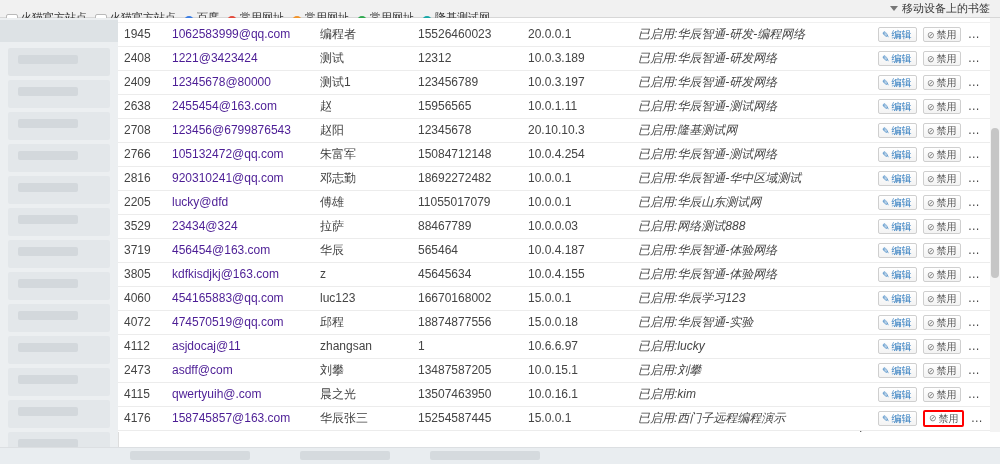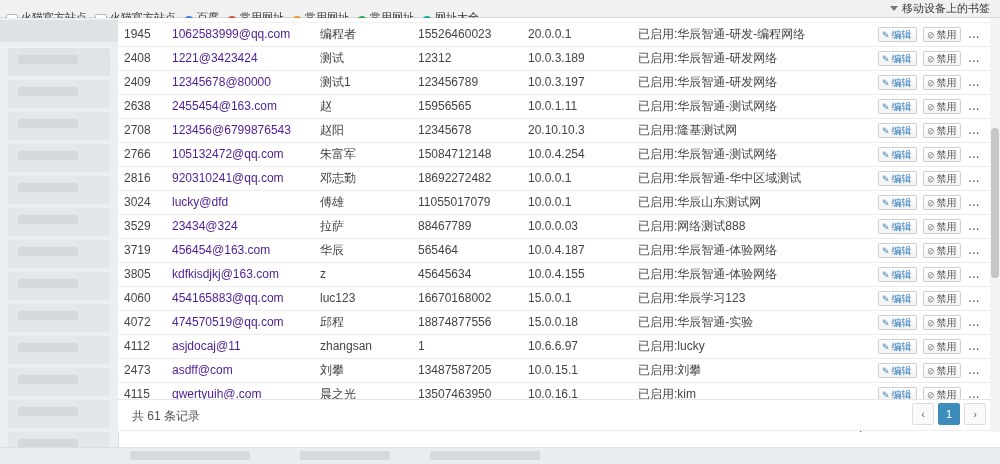--- a/index.html
+++ b/index.html
@@ -143,21 +143,21 @@
     white-space: nowrap;
     overflow: hidden;
     text-overflow: ellipsis;
     line-height: 23px;
   }
   td.cid { color: #444; padding-left: 12px; }
   td.cacc a {
     color: #4c1d95;
     text-decoration: none;
   }
-  td.cremark { color: #444; }
+  td.cremark { color: #444; font-style: italic; }
   td.cops { padding: 0 4px; }
 
   .btn {
     display: inline-block;
     height: 15px;
     line-height: 14px;
     padding: 0 4px 0 3px;
     font-size: 10px;
     border: 1px solid #cfcfcf;
     background: linear-gradient(#ffffff, #f3f3f3);
@@ -307,21 +307,21 @@
   <div class="bm">
     <span class="fav orange"></span>
     <span>常用网址</span>
   </div>
   <div class="bm">
     <span class="fav green"></span>
     <span>常用网址</span>
   </div>
   <div class="bm">
     <span class="fav teal"></span>
-    <span>网址大全</span>
+    <span>隆基测试网</span>
   </div>
   <div class="bm-right">
     <span class="chev"></span>
     <span>移动设备上的书签</span>
   </div>
 </div>
 
 <div class="sidebar">
   <div class="side-header"></div>
   <div class="side-item first">
@@ -473,21 +473,21 @@
           <td>10.0.0.1</td>
           <td class="cremark">已启用:华辰智通-华中区域测试</td>
           <td class="cops">
             <span class="btn edit"><span class="bi">✎</span><span>编辑</span></span>
             <span class="btn disable"><span class="bi">⊘</span><span>禁用</span></span>
             <span class="btn delete"><span class="bi">🗑</span><span>删除</span></span>
           </td>
         </tr>
 
         <tr>
-          <td class="cid">3024</td>
+          <td class="cid">2205</td>
           <td class="cacc"><a href="#">lucky@dfd</a></td>
           <td>傅雄</td>
           <td>11055017079</td>
           <td>10.0.0.1</td>
           <td class="cremark">已启用:华辰山东测试网</td>
           <td class="cops">
             <span class="btn edit"><span class="bi">✎</span><span>编辑</span></span>
             <span class="btn disable"><span class="bi">⊘</span><span>禁用</span></span>
             <span class="btn delete"><span class="bi">🗑</span><span>删除</span></span>
           </td>
@@ -621,28 +621,20 @@
 
       </tbody>
     </table>
 
     <div class="cursor" style="left:742px; top:412px;">
       <svg width="12" height="17" viewBox="0 0 12 17">
         <polygon points="0,0 0,13 3.4,10 5.6,15.5 7.8,14.6 5.7,9.3 10,9.2" fill="#000000" stroke="#ffffff" stroke-width="0.8"></polygon>
       </svg>
     </div>
 
-    <div class="footer">
-      <div class="total-text">共 61 条记录</div>
-      <div class="pager">
-        <span class="pg">‹</span>
-        <span class="pg active">1</span>
-        <span class="pg">›</span>
-      </div>
-    </div>
 
     <div class="vscroll">
       <div class="thumb"></div>
     </div>
   </div>
 </div>
 
 <div class="bottom-strip">
   <div class="seg" style="left:130px; width:120px;"></div>
   <div class="seg" style="left:300px; width:90px;"></div>

